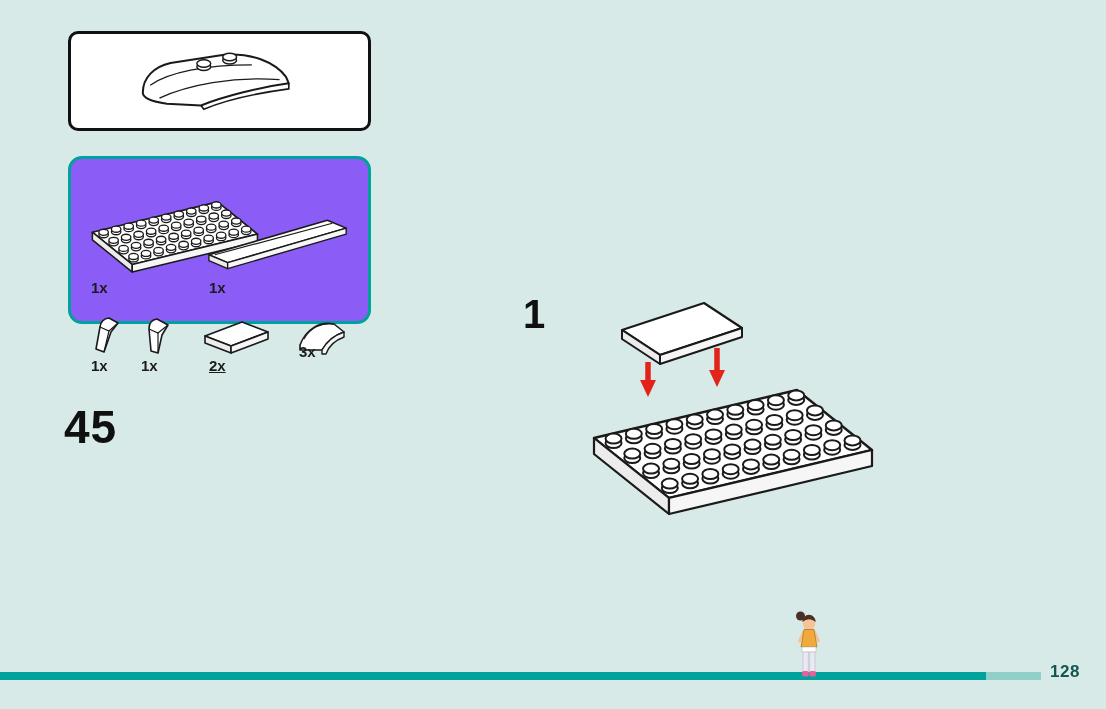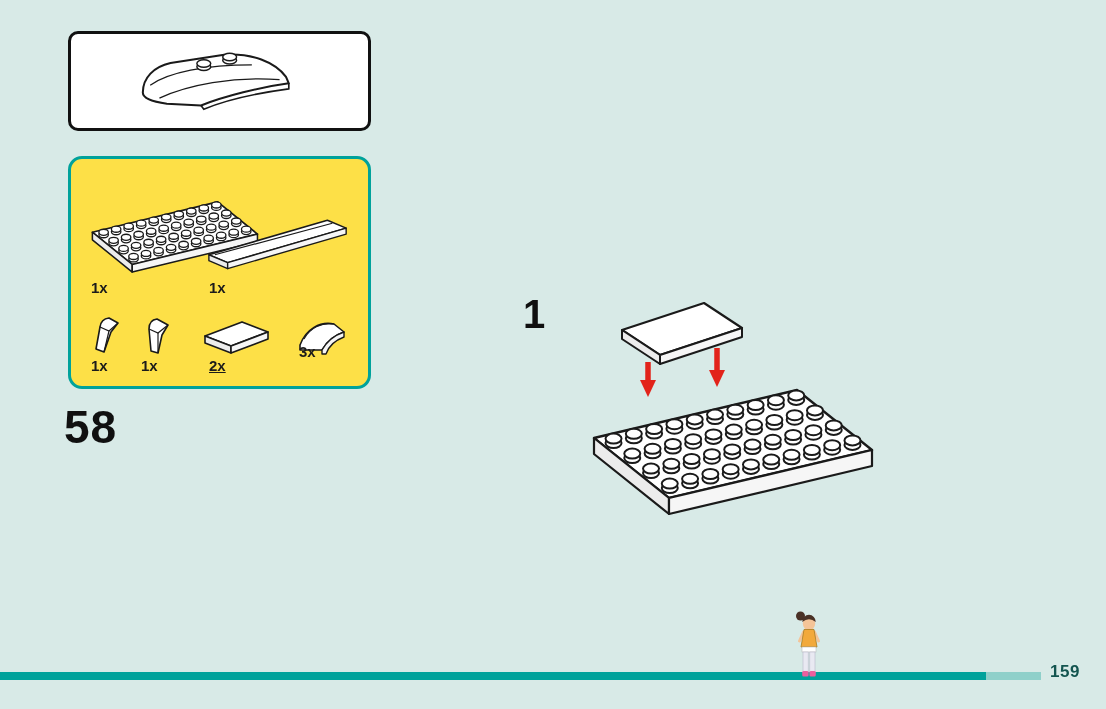--- a/index.html
+++ b/index.html
@@ -14,22 +14,22 @@
 
   .callout-box {
     left:68px; top:31px; width:303px; height:100px;
     background:#ffffff;
     border:3.5px solid #111111;
     border-radius:10px;
     display:flex; align-items:center; justify-content:center;
   }
 
   .parts-panel {
-    left:68px; top:156px; width:303px; height:233px;
-    background:#fde047;
+    left:68px; top:156px; width:303px; height:168px;
+    background:#8b5cf6;
     border:3px solid #00a29b;
     border-radius:14px;
   }
   .parts-panel svg { position:absolute; }
 
   .qty {
     position:absolute;
     font-size:15px; font-weight:bold; color:#1b1b1b;
   }
 
@@ -194,21 +194,21 @@
   </svg>
 
   <div class="qty" style="left:20px; top:120px;">1x</div>
   <div class="qty" style="left:138px; top:120px;">1x</div>
   <div class="qty" style="left:20px; top:198px;">1x</div>
   <div class="qty" style="left:70px; top:198px;">1x</div>
   <div class="qty" style="left:138px; top:198px;text-decoration:underline;">2x</div>
   <div class="qty" style="left:228px; top:184px;">3x</div>
 </div>
 
-<div class="abs step-number">58</div>
+<div class="abs step-number">45</div>
 
 <div class="abs substep-number">1</div>
 
 <svg class="abs" id="step-illustration" style="left:545px; top:280px;" width="360" height="260" viewBox="0 0 360 260">
 
   <g>
     <polygon points="49,158 252,110 327,170 124,218" fill="#ffffff" stroke="#1a1a1a" stroke-width="2.4" stroke-linejoin="round"></polygon>
     <polygon points="49,158 124,218 124,234 49,174" fill="#ececec" stroke="#1a1a1a" stroke-width="2.2" stroke-linejoin="round"></polygon>
     <polygon points="124,218 327,170 327,186 124,234" fill="#f6f6f6" stroke="#1a1a1a" stroke-width="2.2" stroke-linejoin="round"></polygon>
     <g id="main-plate-studs">
@@ -321,13 +321,13 @@
   <path d="M11.5,24 L7.5,33" stroke="#f4c498" stroke-width="3" stroke-linecap="round"></path>
   <path d="M22.5,24 L26.5,33" stroke="#f4c498" stroke-width="3" stroke-linecap="round"></path>
   <path d="M12,21.5 L22,21.5 L25,39 L9,39 Z" fill="#f2a93b" stroke="#a87b20" stroke-width="0.8"></path>
   <rect x="10" y="39" width="14" height="5" fill="#ffffff" stroke="#bbbbbb" stroke-width="0.6"></rect>
   <rect x="11" y="44" width="5.2" height="20" fill="#e9e9f2" stroke="#b9b9c9" stroke-width="0.6"></rect>
   <rect x="17.8" y="44" width="5.2" height="20" fill="#e9e9f2" stroke="#b9b9c9" stroke-width="0.6"></rect>
   <rect x="10.2" y="63" width="6.4" height="5.5" rx="1.5" fill="#ec5f9e"></rect>
   <rect x="17.4" y="63" width="6.4" height="5.5" rx="1.5" fill="#ec5f9e"></rect>
 </svg>
 
-<div class="abs page-number">159</div>
+<div class="abs page-number">128</div>
 
 </body></html>

